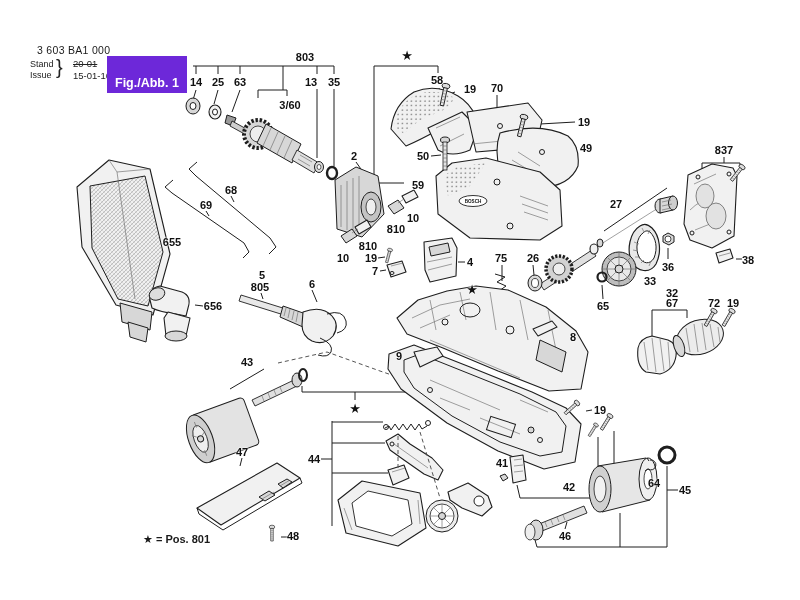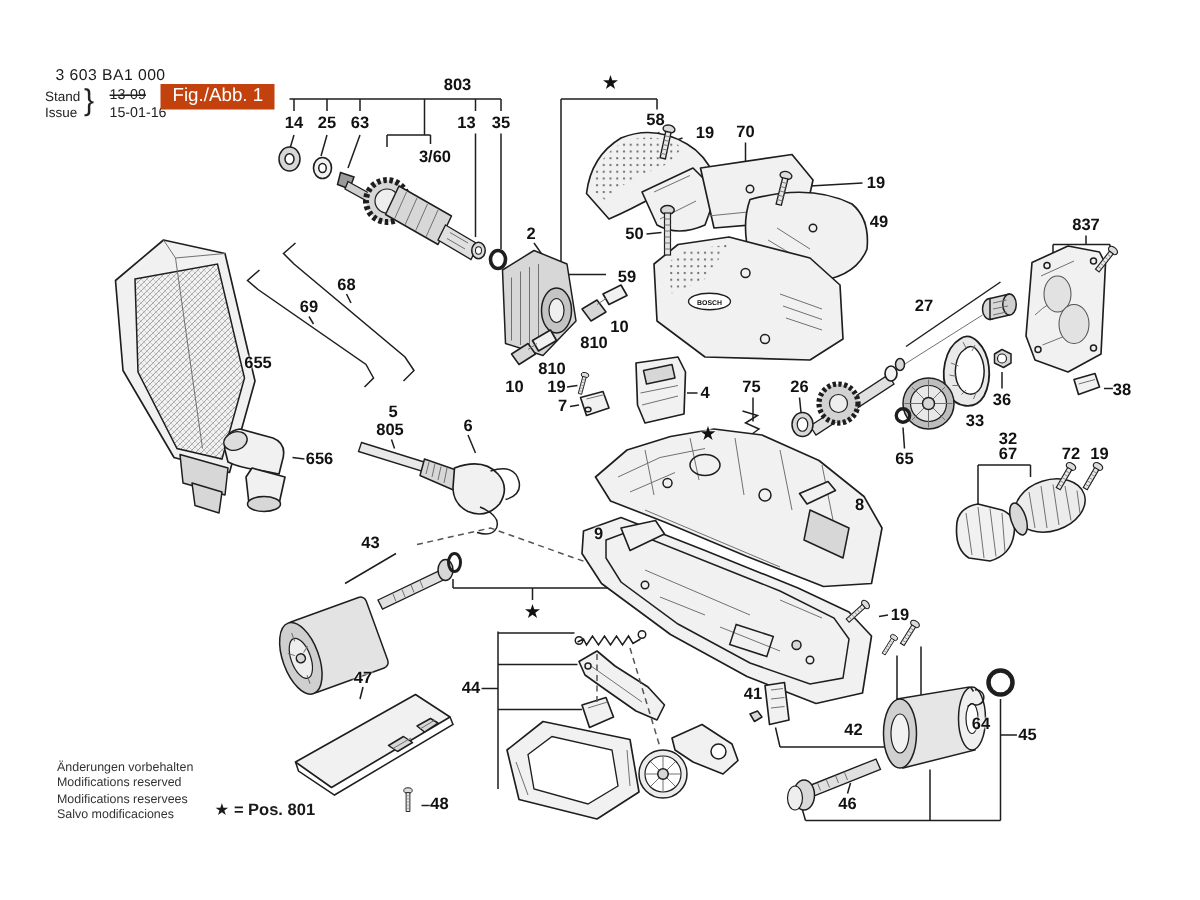--- a/index.html
+++ b/index.html
@@ -6,22 +6,22 @@
   html,body{width:800px;height:600px;background:#fff;overflow:hidden;
     font-family:"Liberation Sans","DejaVu Sans",sans-serif;color:#1a1a1a}
   .canvas{position:absolute;inset:0;width:800px;height:600px;background:#fff}
   svg.diagram{position:absolute;left:0;top:0}
   
   .hdr-pn{position:absolute;left:37px;top:44px;font-size:10.5px;letter-spacing:.3px}
   .hdr-word{position:absolute;font-size:9px;color:#222}
   .hdr-brace{position:absolute;left:56px;top:56px;font-size:20px;font-weight:400;color:#222}
   .hdr-val{position:absolute;font-size:9.5px;color:#222}
   .strike{text-decoration:line-through}
-  .figbox{position:absolute;left:107px;top:56px;background:#c2410c;color:#fff;
-    font-weight:normal;font-size:12.5px;padding:0 8px 3px 8px}
+  .figbox{position:absolute;left:107px;top:56px;background:#6d28d9;color:#fff;
+    font-weight:bold;font-size:12.5px;padding:20px 8px 3px 8px}
   
   .part-label{position:absolute;transform:translate(-50%,-50%);font-weight:bold;
     font-size:11px;white-space:nowrap;color:#111;
     text-shadow:0 0 2px #fff,0 0 2px #fff}
   .part-label.star{font-size:13px}
   
   .footer-notes{position:absolute;left:38px;top:506px;font-size:8.3px;
     line-height:10.3px;color:#333}
   .star-legend{position:absolute;left:143px;top:533px;font-weight:bold;font-size:11px}
   
@@ -371,21 +371,21 @@
     <ellipse cx="679" cy="346" rx="5" ry="11" transform="rotate(-18 679 346)" fill="#d8d8d8" stroke="#1e1e1e"></ellipse>
   </g>
   <use href="#screwS" transform="translate(714,311) rotate(30) scale(.85)"></use>
   <use href="#screwS" transform="translate(732,311) rotate(30) scale(.85)"></use>
 </svg>
 
 <div class="hdr-pn">3 603 BA1 000</div>
 <div class="hdr-word" style="left:30px;top:59px">Stand</div>
 <div class="hdr-word" style="left:30px;top:70px">Issue</div>
 <div class="hdr-brace">}</div>
-<div class="hdr-val strike" style="left:73px;top:58px">13-09</div>
+<div class="hdr-val strike" style="left:73px;top:58px">20-01</div>
 <div class="hdr-val" style="left:73px;top:70px">15-01-16</div>
 <div class="figbox">Fig./Abb. 1</div>
 
 <div id="labels">
       <div class="part-label" style="left: 283px; top: 57px; padding-left: 44px;">803</div>
       <div class="part-label" style="left: 196px; top: 82px;">14</div>
       <div class="part-label" style="left: 218px; top: 82px; text-align: center;">25</div>
       <div class="part-label" style="left: 240px; top: 82px;">63</div>
       <div class="part-label" style="left: 290px; top: 105px;">3/60</div>
       <div class="part-label" style="left: 311px; top: 82px;">13</div>
@@ -434,21 +434,15 @@
       <div class="part-label" style="left: 314px; top: 459px;">44</div>
       <div class="part-label star" style="left: 355px; top: 408px;">★</div>
       <div class="part-label" style="left: 600px; top: 410px;">19</div>
       <div class="part-label" style="left: 502px; top: 463px;">41</div>
       <div class="part-label" style="left: 569px; top: 487px;">42</div>
       <div class="part-label" style="left: 654px; top: 483px;">64</div>
       <div class="part-label" style="left: 685px; top: 490px;">45</div>
       <div class="part-label" style="left: 565px; top: 536px;">46</div>
     </div>
 
-<div class="footer-notes" id="footer-notes">
-      <div>Änderungen vorbehalten</div>
-      <div>Modifications reserved</div>
-      <div>Modifications reservees</div>
-      <div>Salvo modificaciones</div>
-    </div>
 <div class="star-legend">★ = Pos. 801</div>
 
 </div>
 
 </body></html>

